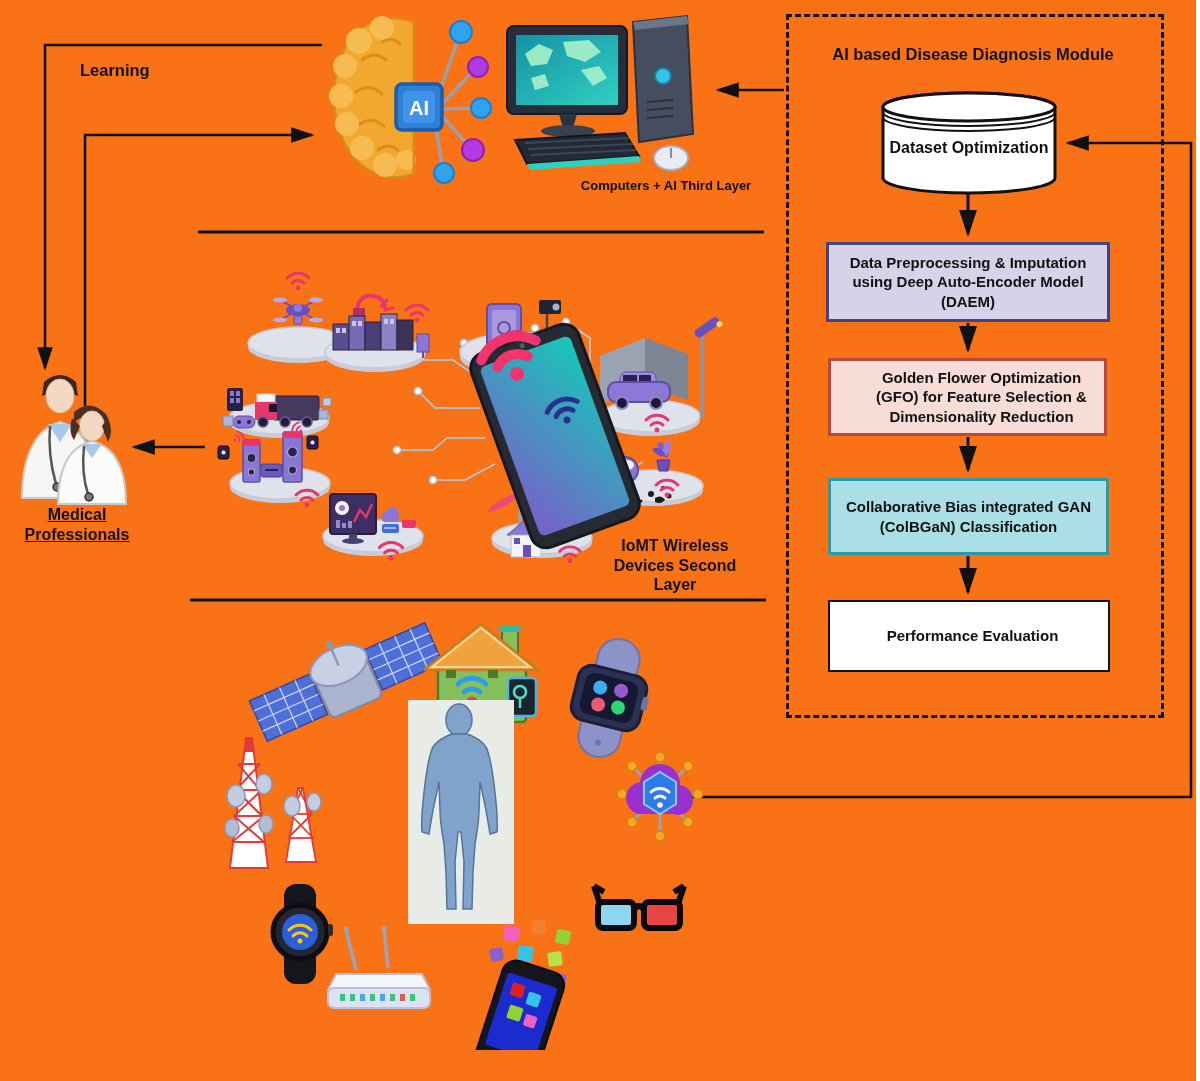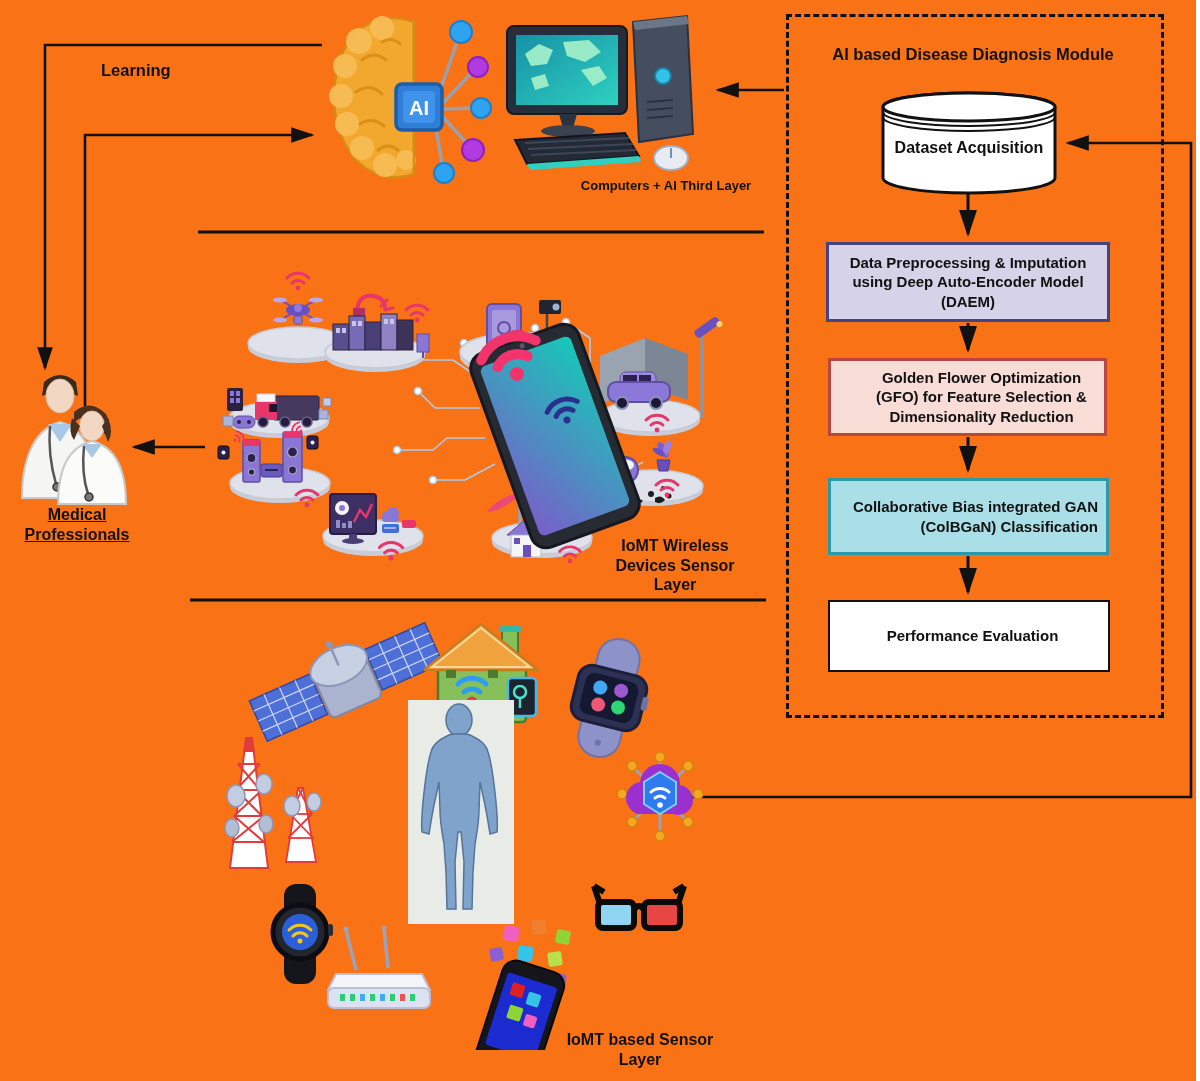--- a/index.html
+++ b/index.html
@@ -48,32 +48,31 @@
 
   <div id="moduleBox"></div>
   <div class="lbl" style="left:798px;top:44px;width:350px;font-size:16.5px;">AI based Disease Diagnosis Module</div>
 
   <svg class="artsvg" style="left:880px;top:90px;" width="178" height="108" viewBox="0 0 178 108">
     <path d="M3,17 A86,14 0 0 1 175,17 L175,88 A86,15 0 0 1 3,88 Z" fill="#fff" stroke="#111" stroke-width="3"></path>
     <ellipse cx="89" cy="17" rx="86" ry="14" fill="#fff" stroke="#111" stroke-width="3"></ellipse>
     <path d="M3,22 A86,14 0 0 0 175,22" fill="none" stroke="#111" stroke-width="2"></path>
     <path d="M3,27 A86,14 0 0 0 175,27" fill="none" stroke="#111" stroke-width="2"></path>
   </svg>
-  <div class="lbl" style="left:885px;top:138px;width:168px;font-size:16px;">Dataset Acquisition</div>
+  <div class="lbl" style="left:885px;top:138px;width:168px;font-size:16px;">Dataset Optimization</div>
 
   <div class="stepbox" style="left: 826px; top: 242px; width: 284px; height: 80px; background-color: rgb(214, 211, 233); border-color: rgb(69, 68, 126);">Data Preprocessing &amp; Imputation using Deep Auto-Encoder Model (DAEM)</div>
   <div class="stepbox" style="left: 828px; top: 358px; width: 279px; height: 78px; background-color: rgb(248, 220, 214); border-color: rgb(184, 71, 63); padding-left: 36px;">Golden Flower Optimization (GFO) for Feature Selection &amp; Dimensionality Reduction</div>
-  <div class="stepbox" style="left: 828px; top: 478px; width: 281px; height: 77px; background-color: rgb(171, 223, 231); border-color: rgb(43, 153, 168); text-align: right;">Collaborative Bias integrated GAN (ColBGaN) Classification</div>
+  <div class="stepbox" style="left: 828px; top: 478px; width: 281px; height: 77px; background-color: rgb(171, 223, 231); border-color: rgb(43, 153, 168);">Collaborative Bias integrated GAN (ColBGaN) Classification</div>
   <div class="stepbox" style="left: 828px; top: 600px; width: 282px; height: 72px; border-width: 2.5px; background-color: rgb(255, 255, 255); border-color: rgb(17, 17, 17); padding-left: 15px;">Performance Evaluation</div>
 
-  <div class="lbl" style="left:101px;top:60px;width:110px;font-size:16.5px;text-align:left;">Learning</div>
+  <div class="lbl" style="left:80px;top:60px;width:110px;font-size:16.5px;text-align:left;">Learning</div>
   <div class="lbl" style="left:562px;top:178px;width:208px;font-size:13px;">Computers + AI Third Layer</div>
-  <div class="lbl" style="left:606px;top:536px;width:138px;font-size:16px;">IoMT Wireless Devices Sensor Layer</div>
+  <div class="lbl" style="left:606px;top:536px;width:138px;font-size:16px;">IoMT Wireless Devices Second Layer</div>
   <div class="lbl" style="left:4px;top:505px;width:146px;font-size:16px;text-decoration:underline;">Medical Professionals</div>
-  <div class="lbl" style="left:545px;top:1030px;width:190px;font-size:16px;">IoMT based Sensor Layer</div>
 
   <svg class="artsvg" style="left:322px;top:8px;" width="172" height="180" viewBox="0 0 172 180">
     <path d="M92,14 C58,2 28,20 19,50 C8,80 10,112 24,138 C38,164 66,176 92,166 Z" fill="#f2a72e" stroke="#d88b15" stroke-width="2.5"></path>
     <g fill="#f7bd55" opacity="0.95">
       <circle cx="60" cy="20" r="12"></circle>
         <circle cx="37" cy="33" r="13"></circle>
         <circle cx="23" cy="58" r="12"></circle>
       <circle cx="19" cy="88" r="12"></circle>
         <circle cx="25" cy="116" r="12"></circle>
         <circle cx="40" cy="140" r="12"></circle>

